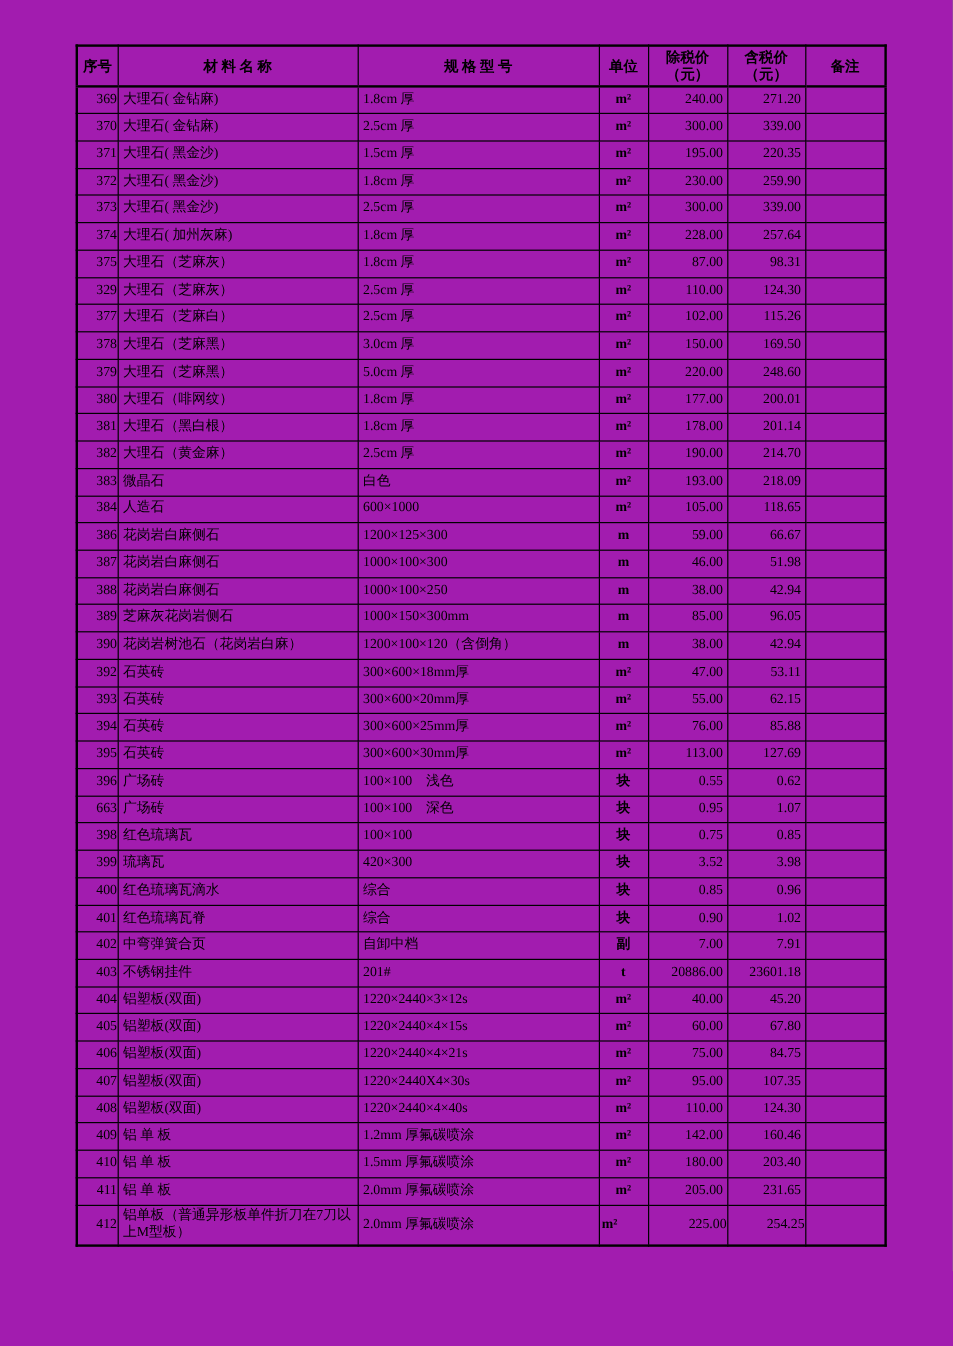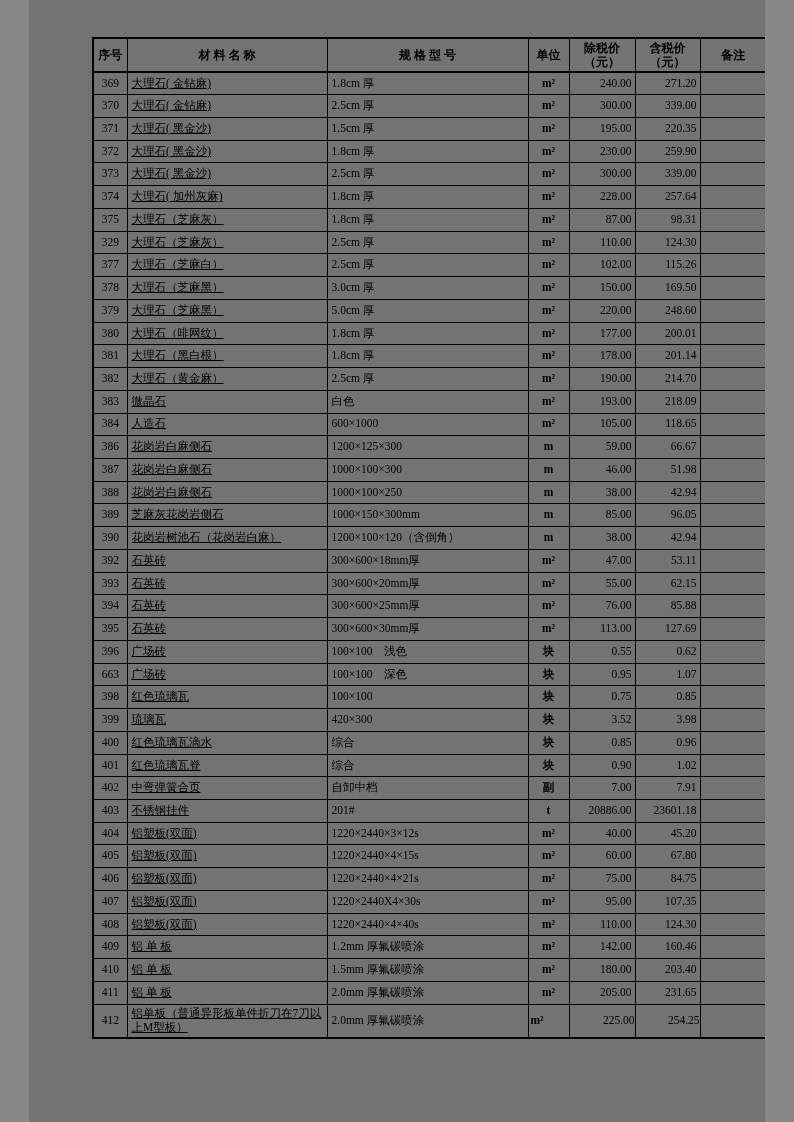--- a/index.html
+++ b/index.html
@@ -1,19 +1,19 @@
 <!DOCTYPE html>
 <html><head>
 <meta charset="utf-8">
 <style>
   html,body{margin:0;padding:0;background:#888;}
   .page{
     position:relative;
-    width:736px;height:1122px;
-    background:#737373;
+    width:794px;height:1122px;
+    background:#a21caf;
     font-family:"Liberation Serif","DejaVu Serif",serif;
     color:#000;
     overflow:hidden;
     margin:0 auto;
   }
   table.price-table{
     position:absolute;
     left:63px;top:37px;
     width:674px;
     border-collapse:collapse;
@@ -32,22 +32,22 @@
   .price-table thead th{
     border-bottom:2px solid #000;
     font-weight:bold;
     font-size:12px;
     text-align:center;
     white-space:pre-line;
     height:32px;
   }
   .price-table tbody tr{height:22.74px;}
   .price-table tbody tr.tall-row{height:34px;}
-  td.c-no{text-align:center;margin-top:20px;}
-  td.c-name{text-align:left;padding-left:4px;padding-right:2px;text-decoration:underline;}
+  td.c-no{text-align:right;margin-top:20px;}
+  td.c-name{text-align:left;padding-left:4px;padding-right:2px;}
   td.c-spec{text-align:left;padding-left:4px;padding-right:2px;white-space:pre-wrap;}
   td.c-unit{text-align:center;font-weight:bold;}
   td.c-price_ex,td.c-price_inc{text-align:right;padding-right:3px;}
   td.c-note{text-align:center;}
   tr.tall-row td.c-unit{text-align:left;padding-left:2px;}
   tr.tall-row td.c-price_ex,tr.tall-row td.c-price_inc{text-align:right;padding-right:0;}
 </style>
 </head>
 <body>
 

